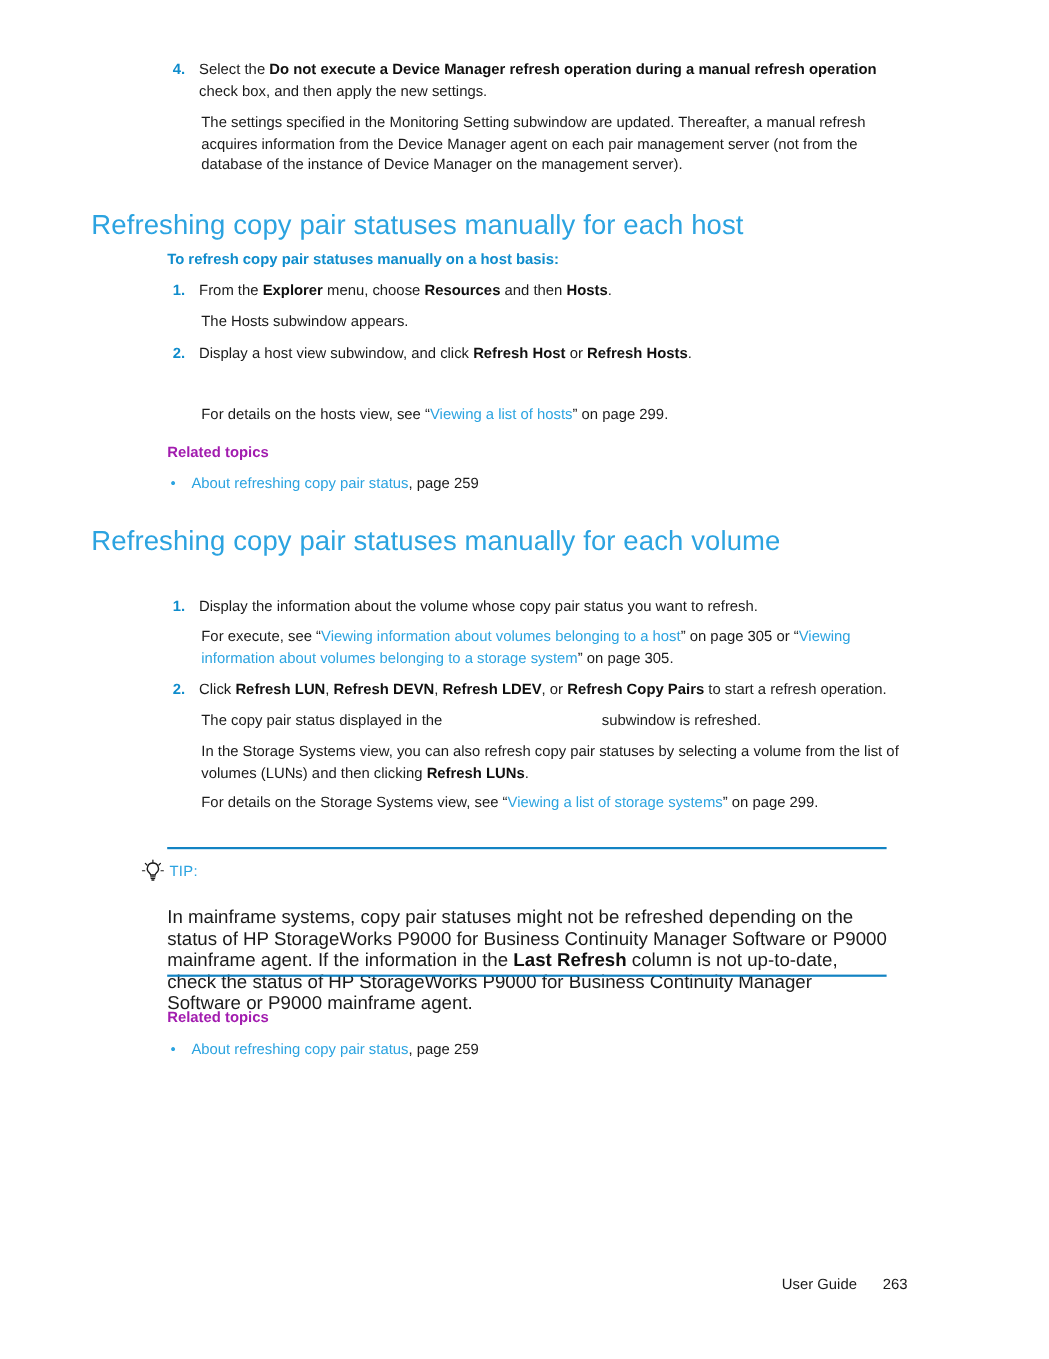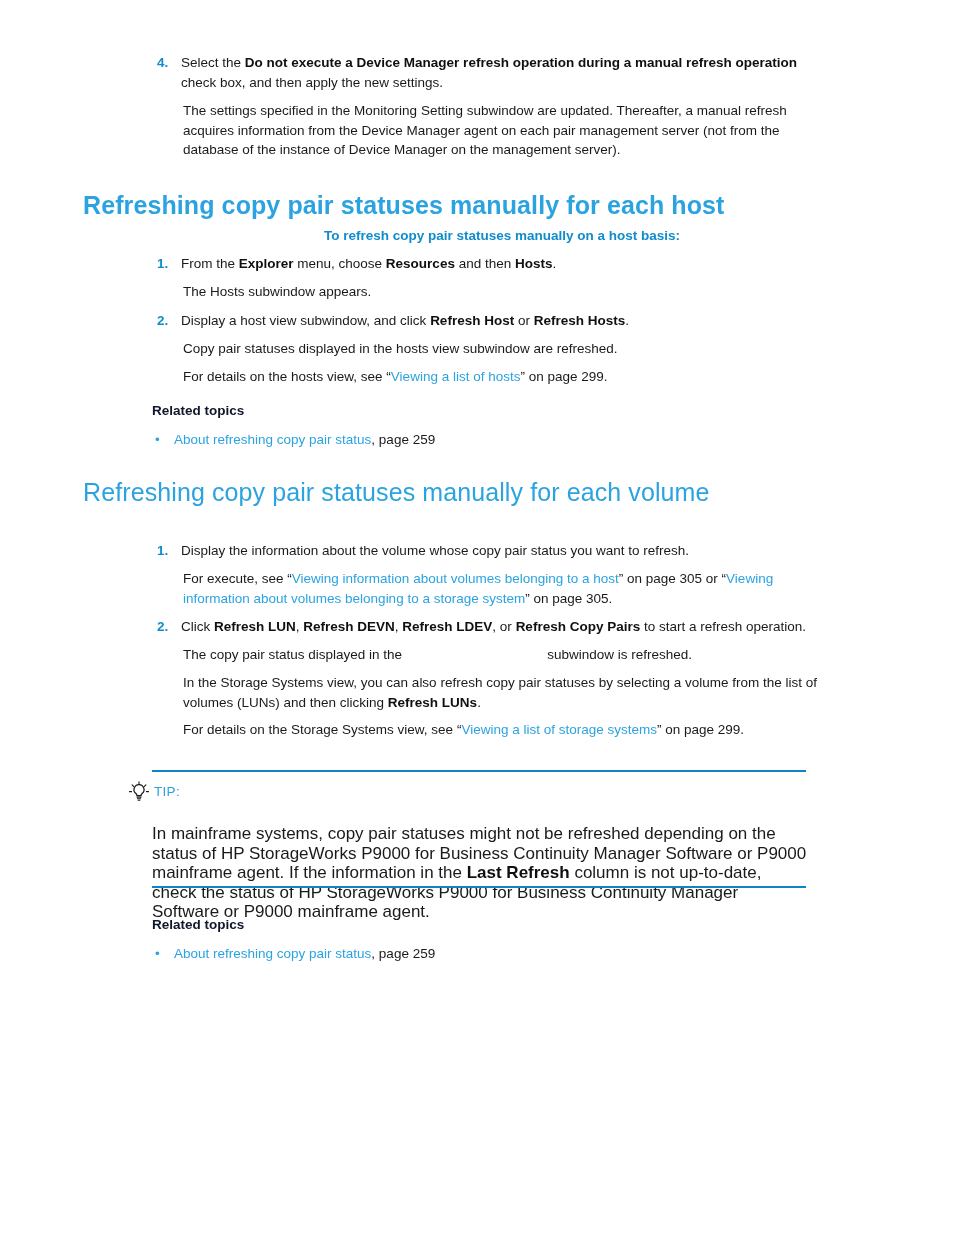--- a/index.html
+++ b/index.html
@@ -65,21 +65,21 @@
   .subhead {
     color: #0f8ccc;
     font-weight: bold;
     font-size: 13.5px;
     line-height: 18px;
     margin: 0;
   }
   .related-title {
     font-weight: bold;
     font-size: 13.5px;
-    color: #0f172a;
+    color: #a21caf;
     margin: 0;
   }
   .bullet-row {
     display: flex;
     align-items: flex-start;
     font-size: 13.5px;
     line-height: 19.5px;
   }
   .bullet-dot {
     color: #2ba3e0;
@@ -130,37 +130,36 @@
 
 <div class="page">
 
   <div class="abs step" style="left:155px; top:53px; width:675px;">
     <div class="step-num">4.</div>
     <div class="step-body"><span>Select the </span><b>Do not execute a Device Manager refresh operation during a manual refresh operation</b><span> check box, and then apply the new settings.</span></div>
   </div>
 
   <p class="abs para" style="left:183px; top:101px; width:648px;">The settings specified in the Monitoring Setting subwindow are updated. Thereafter, a manual refresh acquires information from the Device Manager agent on each pair management server (not from the database of the instance of Device Manager on the management server).</p>
 
-  <h1 class="abs sect" style="left:83px; top:190px; width:760px;font-weight:bold;">Refreshing copy pair statuses manually for each host</h1>
-
-  <p class="abs subhead" style="left:152px; top:227px; width:700px;text-align:center;">To refresh copy pair statuses manually on a host basis:</p>
+  <h1 class="abs sect" style="left:83px; top:190px; width:760px;">Refreshing copy pair statuses manually for each host</h1>
+
+  <p class="abs subhead" style="left:152px; top:227px; width:700px;">To refresh copy pair statuses manually on a host basis:</p>
 
   <div class="abs step" style="left:155px; top:254px; width:675px;">
     <div class="step-num">1.</div>
     <div class="step-body"><span>From the </span><b>Explorer</b><span> menu, choose </span><b>Resources</b><span> and then </span><b>Hosts</b><span>.</span></div>
   </div>
 
   <p class="abs para" style="left:183px; top:282px; width:648px;">The Hosts subwindow appears.</p>
 
   <div class="abs step" style="left:155px; top:311px; width:675px;">
     <div class="step-num">2.</div>
     <div class="step-body"><span>Display a host view subwindow, and click </span><b>Refresh Host</b><span> or </span><b>Refresh Hosts</b><span>.</span></div>
   </div>
 
-  <p class="abs para" style="left:183px; top:339px; width:648px;">Copy pair statuses displayed in the hosts view subwindow are refreshed.</p>
 
   <p class="abs para" style="left:183px; top:367px; width:648px;"><span>For details on the hosts view, see “</span><a class="lnk" href="#" style="text-decoration:none;">Viewing a list of hosts</a><span>” on page 299.</span></p>
 
   <p class="abs related-title" style="left:152px; top:403px;">Related topics</p>
 
   <div class="abs bullet-row" style="left:155px; top:430px; width:675px;">
     <span class="bullet-dot">•</span>
     <span><a class="lnk" href="#" style="text-decoration:none;">About refreshing copy pair status</a><span>, page 259</span></span>
   </div>
 
@@ -211,14 +210,17 @@
     <div class="tip-rule"></div>
   </div>
 
   <p class="abs related-title" style="left:152px; top:917px;">Related topics</p>
 
   <div class="abs bullet-row" style="left:155px; top:944px; width:675px;">
     <span class="bullet-dot">•</span>
     <span><a class="lnk" href="#" style="text-decoration:none;">About refreshing copy pair status</a><span>, page 259</span></span>
   </div>
 
+  <div class="footer">
+    <span class="fg">User Guide</span><span class="pgnum">263</span>
+  </div>
 
 </div>
 
 </body></html>

